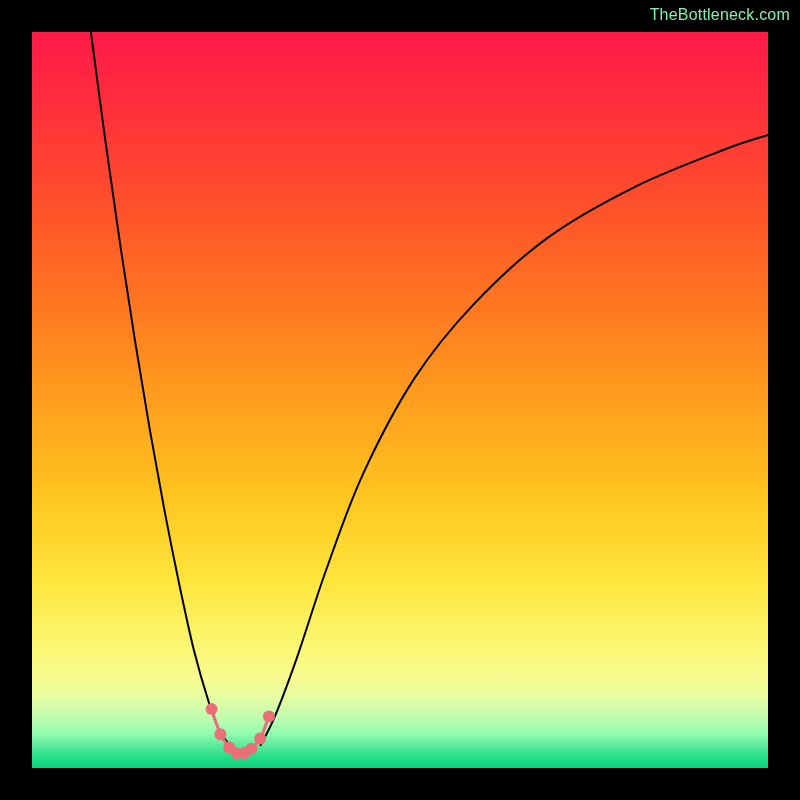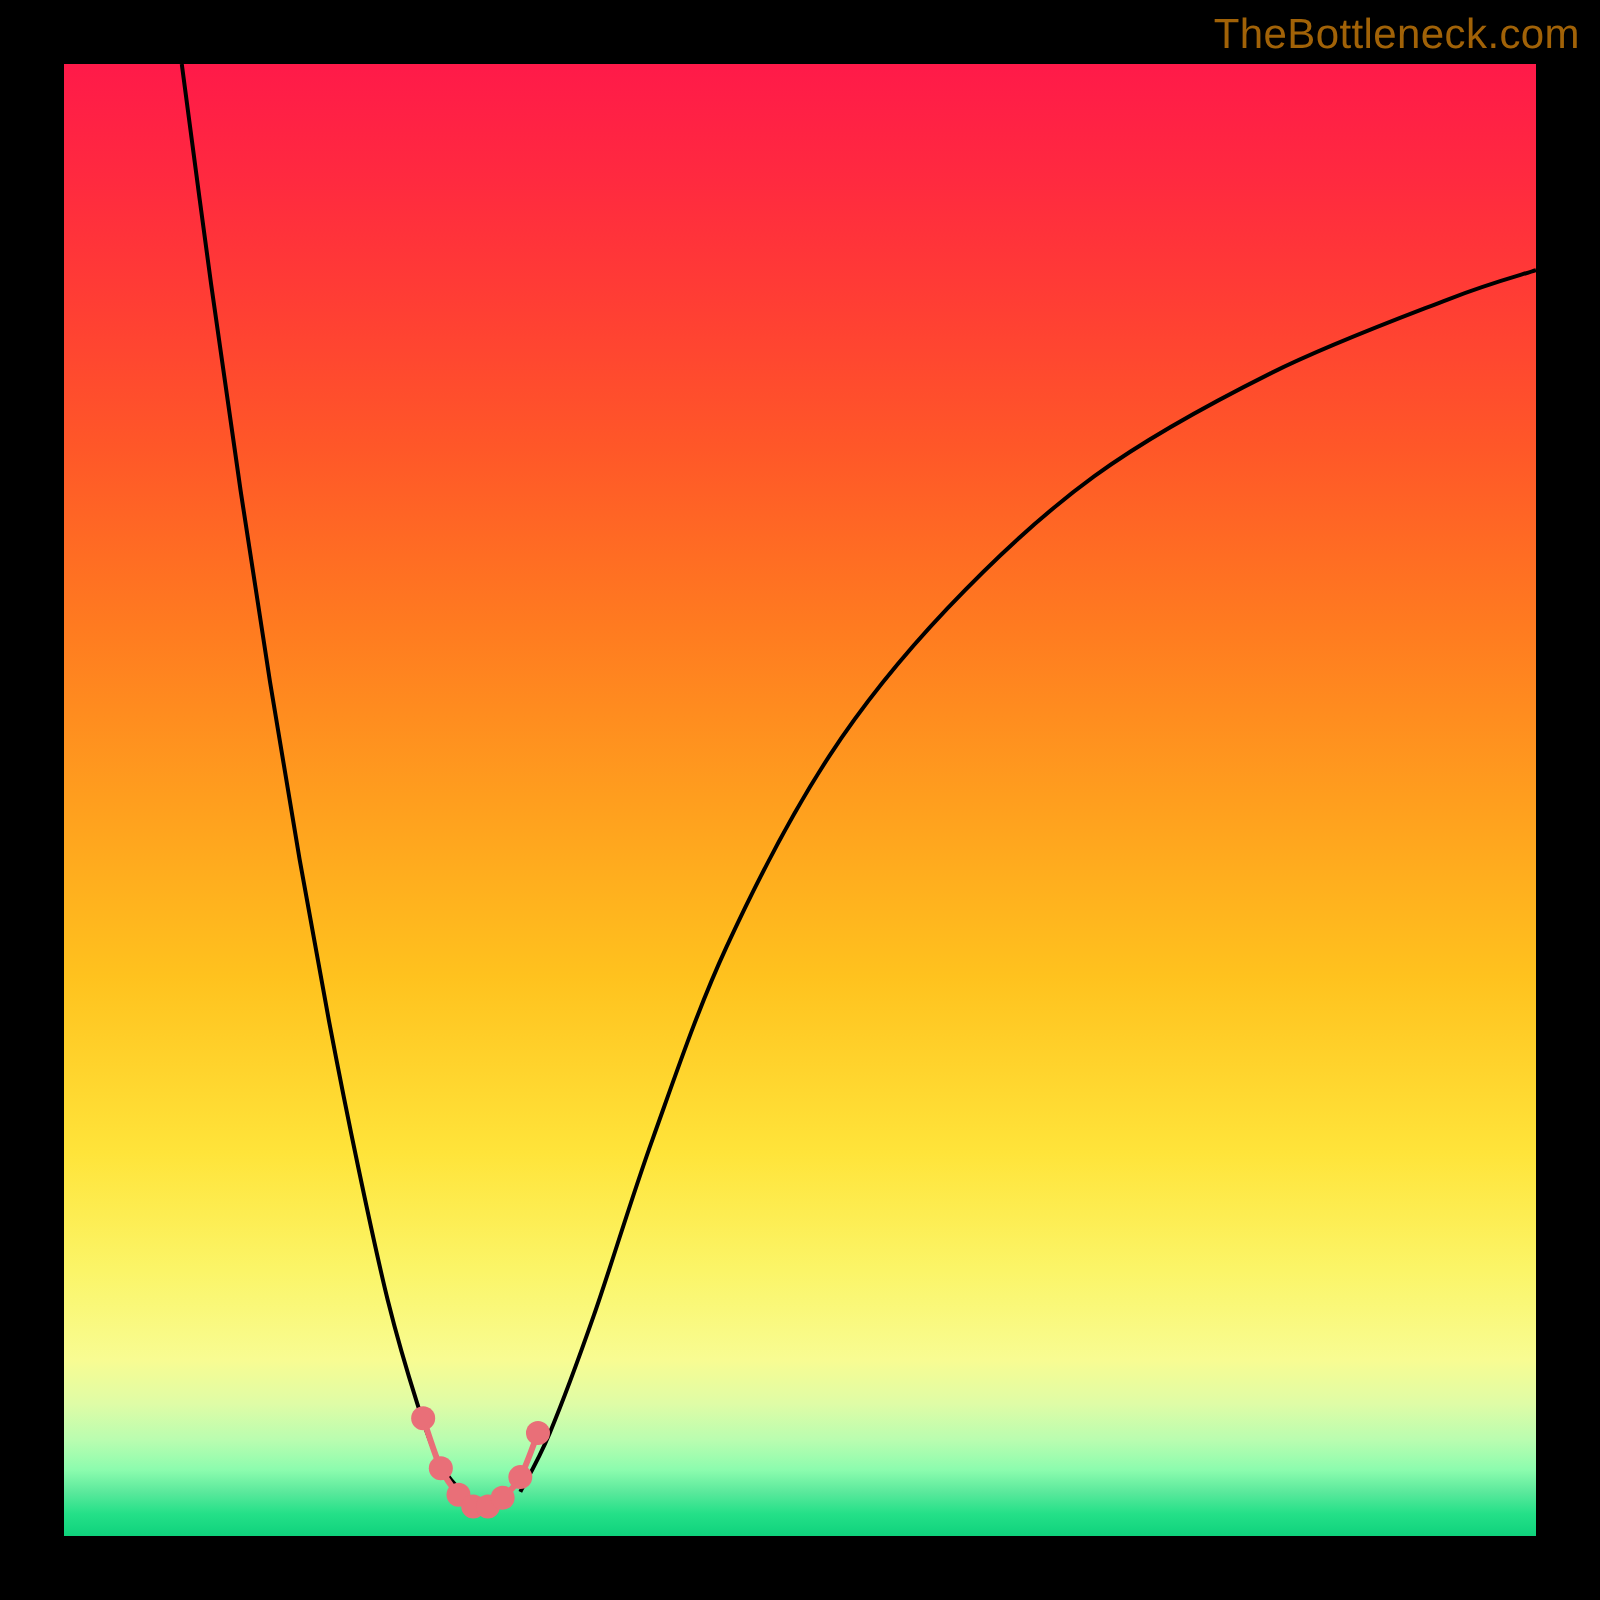--- a/index.html
+++ b/index.html
@@ -43,22 +43,22 @@
       #8cfcae 95.5%,
       #5be99c 97%,
       #24e088 98.5%,
       #0fd27c 100%
     );
   }
   .watermark {
     position: absolute;
     top: 6px;
     right: 10px;
-    color: #a16207;
-    font-size: 21px;
+    color: #86efac;
+    font-size: 16px;
     letter-spacing: 0.2px;
     font-weight: 400;
   }
   svg.curve {
     position: absolute;
     top: 0;
     left: 0;
     width: 736px;
     height: 736px;
     overflow: visible;

